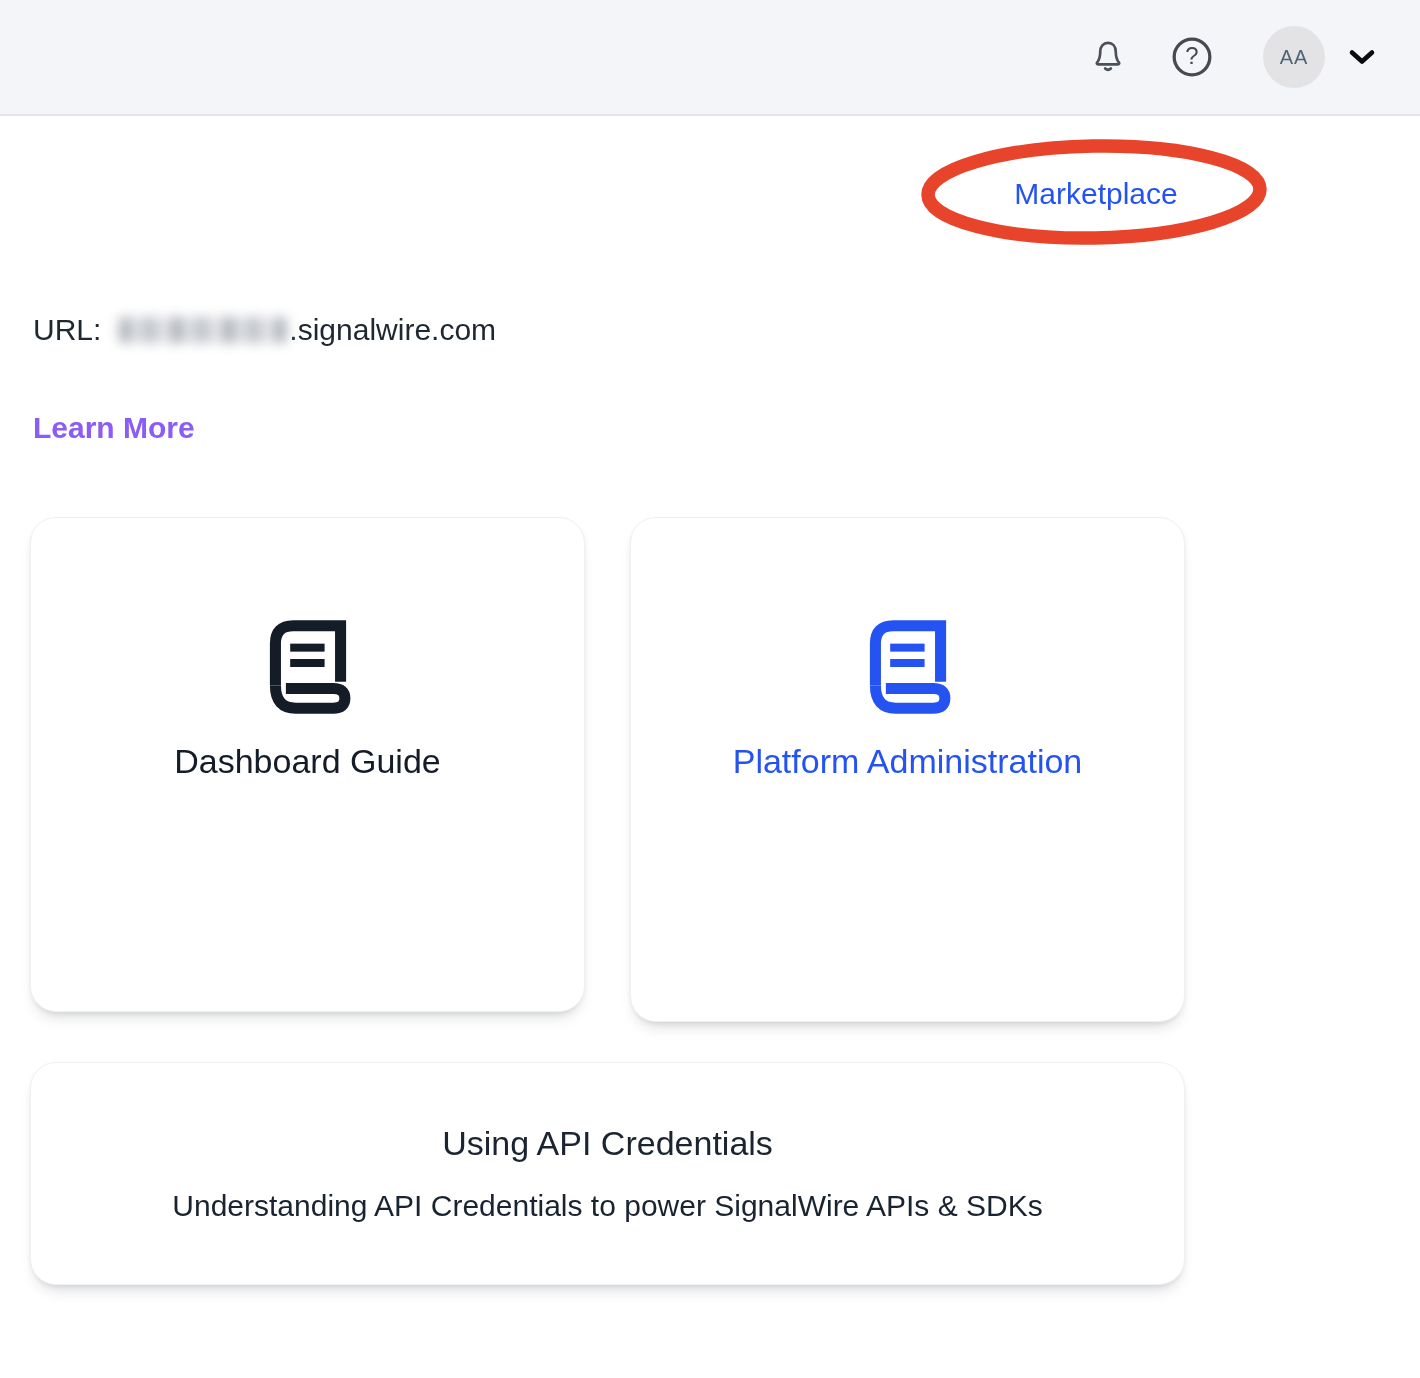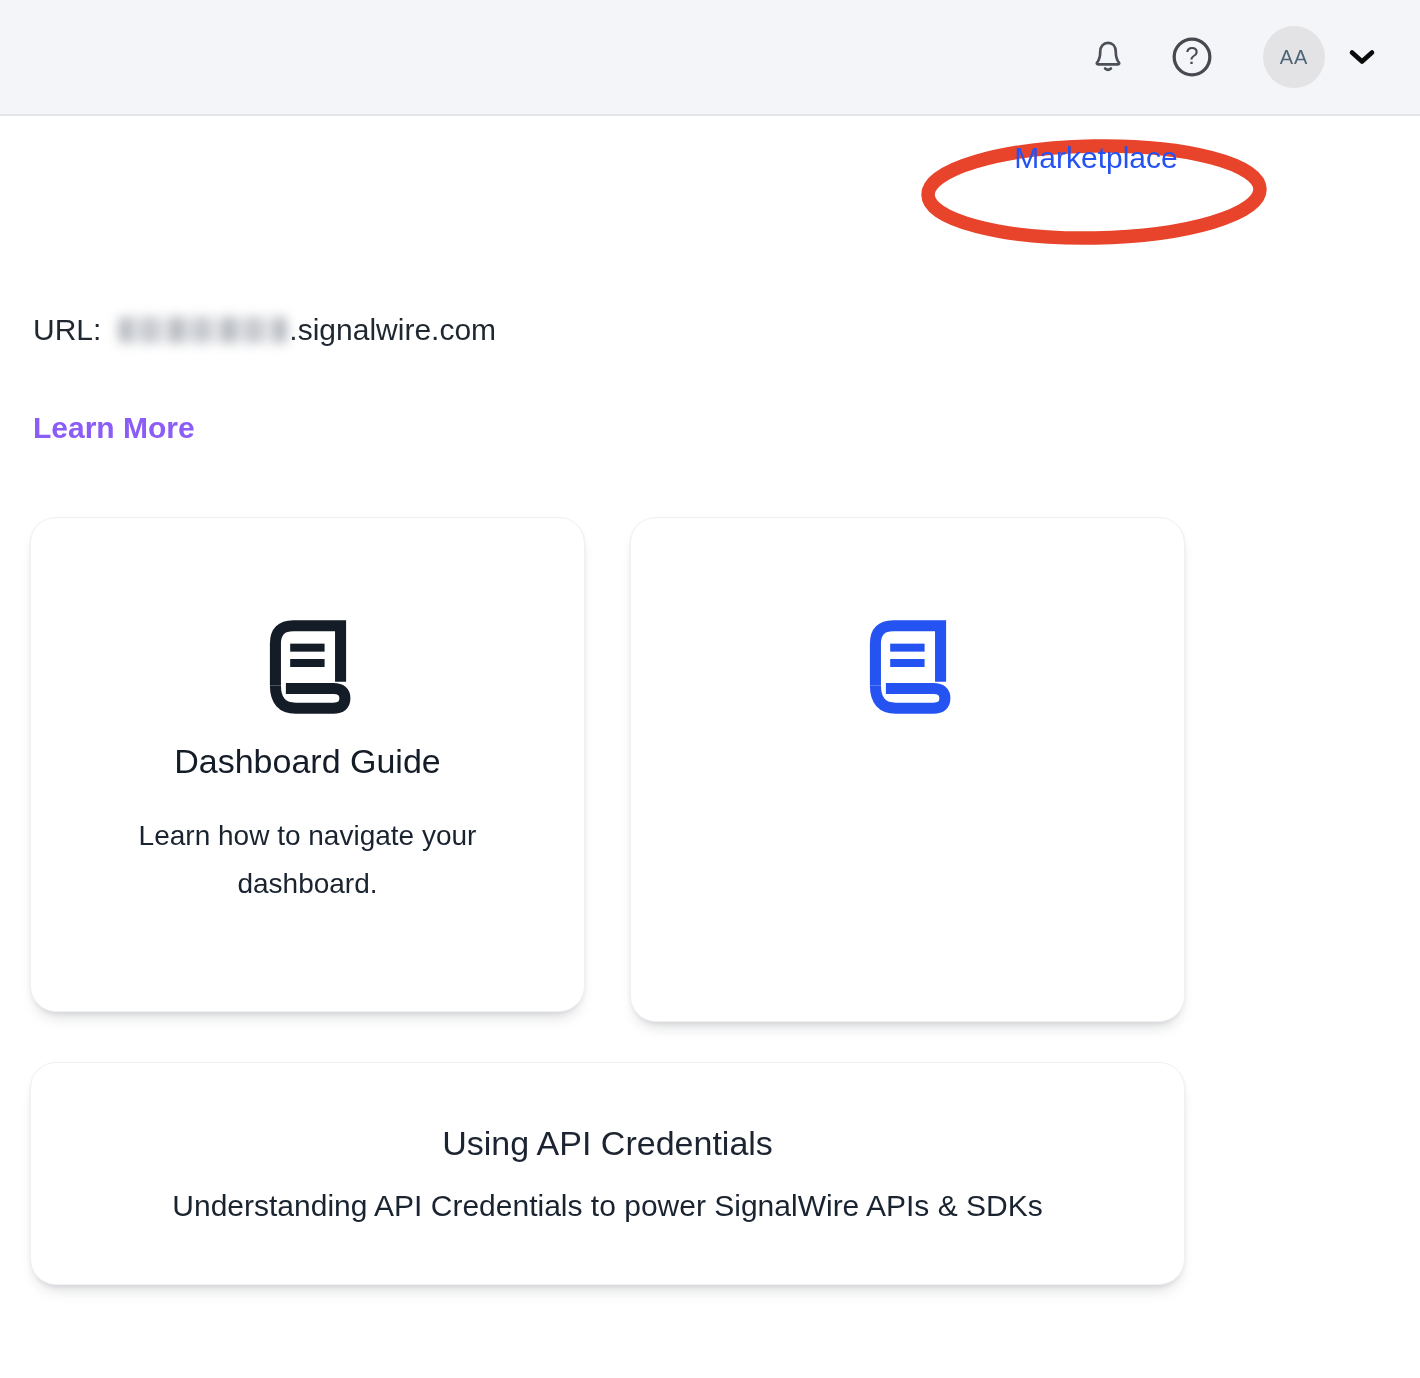--- a/index.html
+++ b/index.html
@@ -23,21 +23,21 @@
     width:62px;height:62px;border-radius:50%;background:#e3e3e5;
     display:flex;align-items:center;justify-content:center;
     color:#4e6577;font-size:20px;letter-spacing:1px;margin-right:22px;
     cursor:pointer;user-select:none;
   }
   .chevron-btn svg{display:block;}
 
   
   .marketplace-wrap{
     position:absolute;left:922px;top:141px;width:348px;height:106px;
-    display:flex;align-items:flex-start;justify-content:center;
+    display:flex;align-items:center;justify-content:center;
   }
   .marketplace-wrap svg.annot{position:absolute;left:0;top:0;overflow:visible;pointer-events:none;}
   a.marketplace-link{
     position:relative;color:#2553f1;font-size:30px;text-decoration:none;cursor:pointer;
   }
 
   
   .url-row{
     position:absolute;left:33px;top:297px;
     font-size:30px;color:#1f2731;display:flex;align-items:center;margin-top:16px;
@@ -130,30 +130,30 @@
 <a class="card card-guide">
   <span>
     <svg class="book-icon" width="118" height="118" viewBox="0 0 96 96" fill="none" stroke="currentColor">
       <path d="M74.5 60 V14.5 H36 Q21.5 14.5 21.5 29 V63" stroke-width="9"></path>
       <path d="M21.5 63 Q21.5 81.5 38 81.5 H68.5 Q78 81.5 78 73.5 Q78 65.5 68.5 65.5 H30" stroke-width="9"></path>
       <rect x="33.5" y="29" width="28" height="6.5" fill="currentColor" stroke="none"></rect>
       <rect x="33.5" y="41.5" width="28" height="6.5" fill="currentColor" stroke="none"></rect>
     </svg>
   </span>
   <div class="card-title">Dashboard Guide</div>
-  <div class="card-desc">Learn how to navigate your dashboard.</div>
 </a>
 
 <a class="card card-admin">
   <span>
     <svg class="book-icon" width="118" height="118" viewBox="0 0 96 96" fill="none" stroke="currentColor">
       <path d="M74.5 60 V14.5 H36 Q21.5 14.5 21.5 29 V63" stroke-width="9"></path>
       <path d="M21.5 63 Q21.5 81.5 38 81.5 H68.5 Q78 81.5 78 73.5 Q78 65.5 68.5 65.5 H30" stroke-width="9"></path>
       <rect x="33.5" y="29" width="28" height="6.5" fill="currentColor" stroke="none"></rect>
       <rect x="33.5" y="41.5" width="28" height="6.5" fill="currentColor" stroke="none"></rect>
     </svg>
   </span>
+  <div class="card-title">Platform Administration</div>
 </a>
 
 <a class="card card-api">
   <div class="card-title">Using API Credentials</div>
   <div class="card-desc">Understanding API Credentials to power SignalWire APIs &amp; SDKs</div>
 </a>
 
 </body></html>

